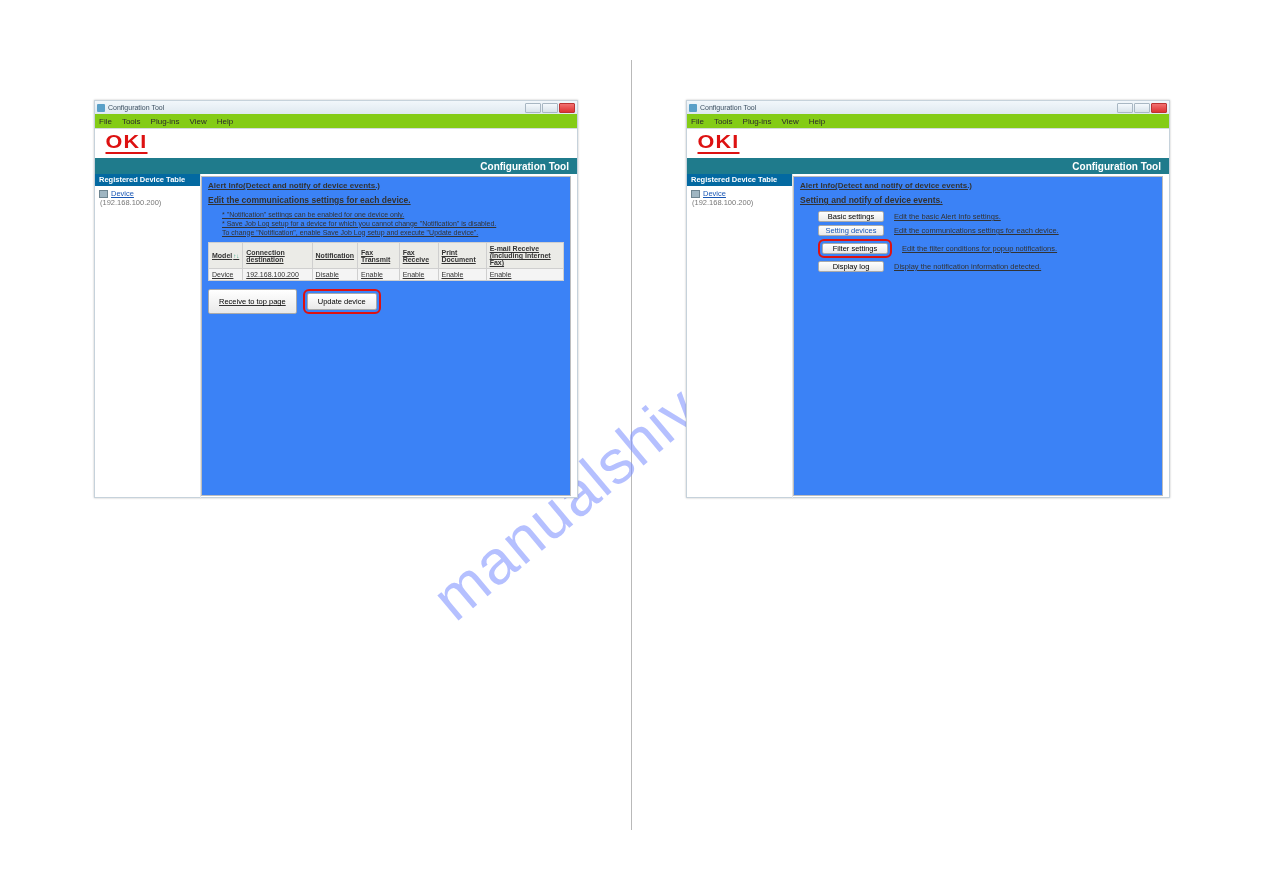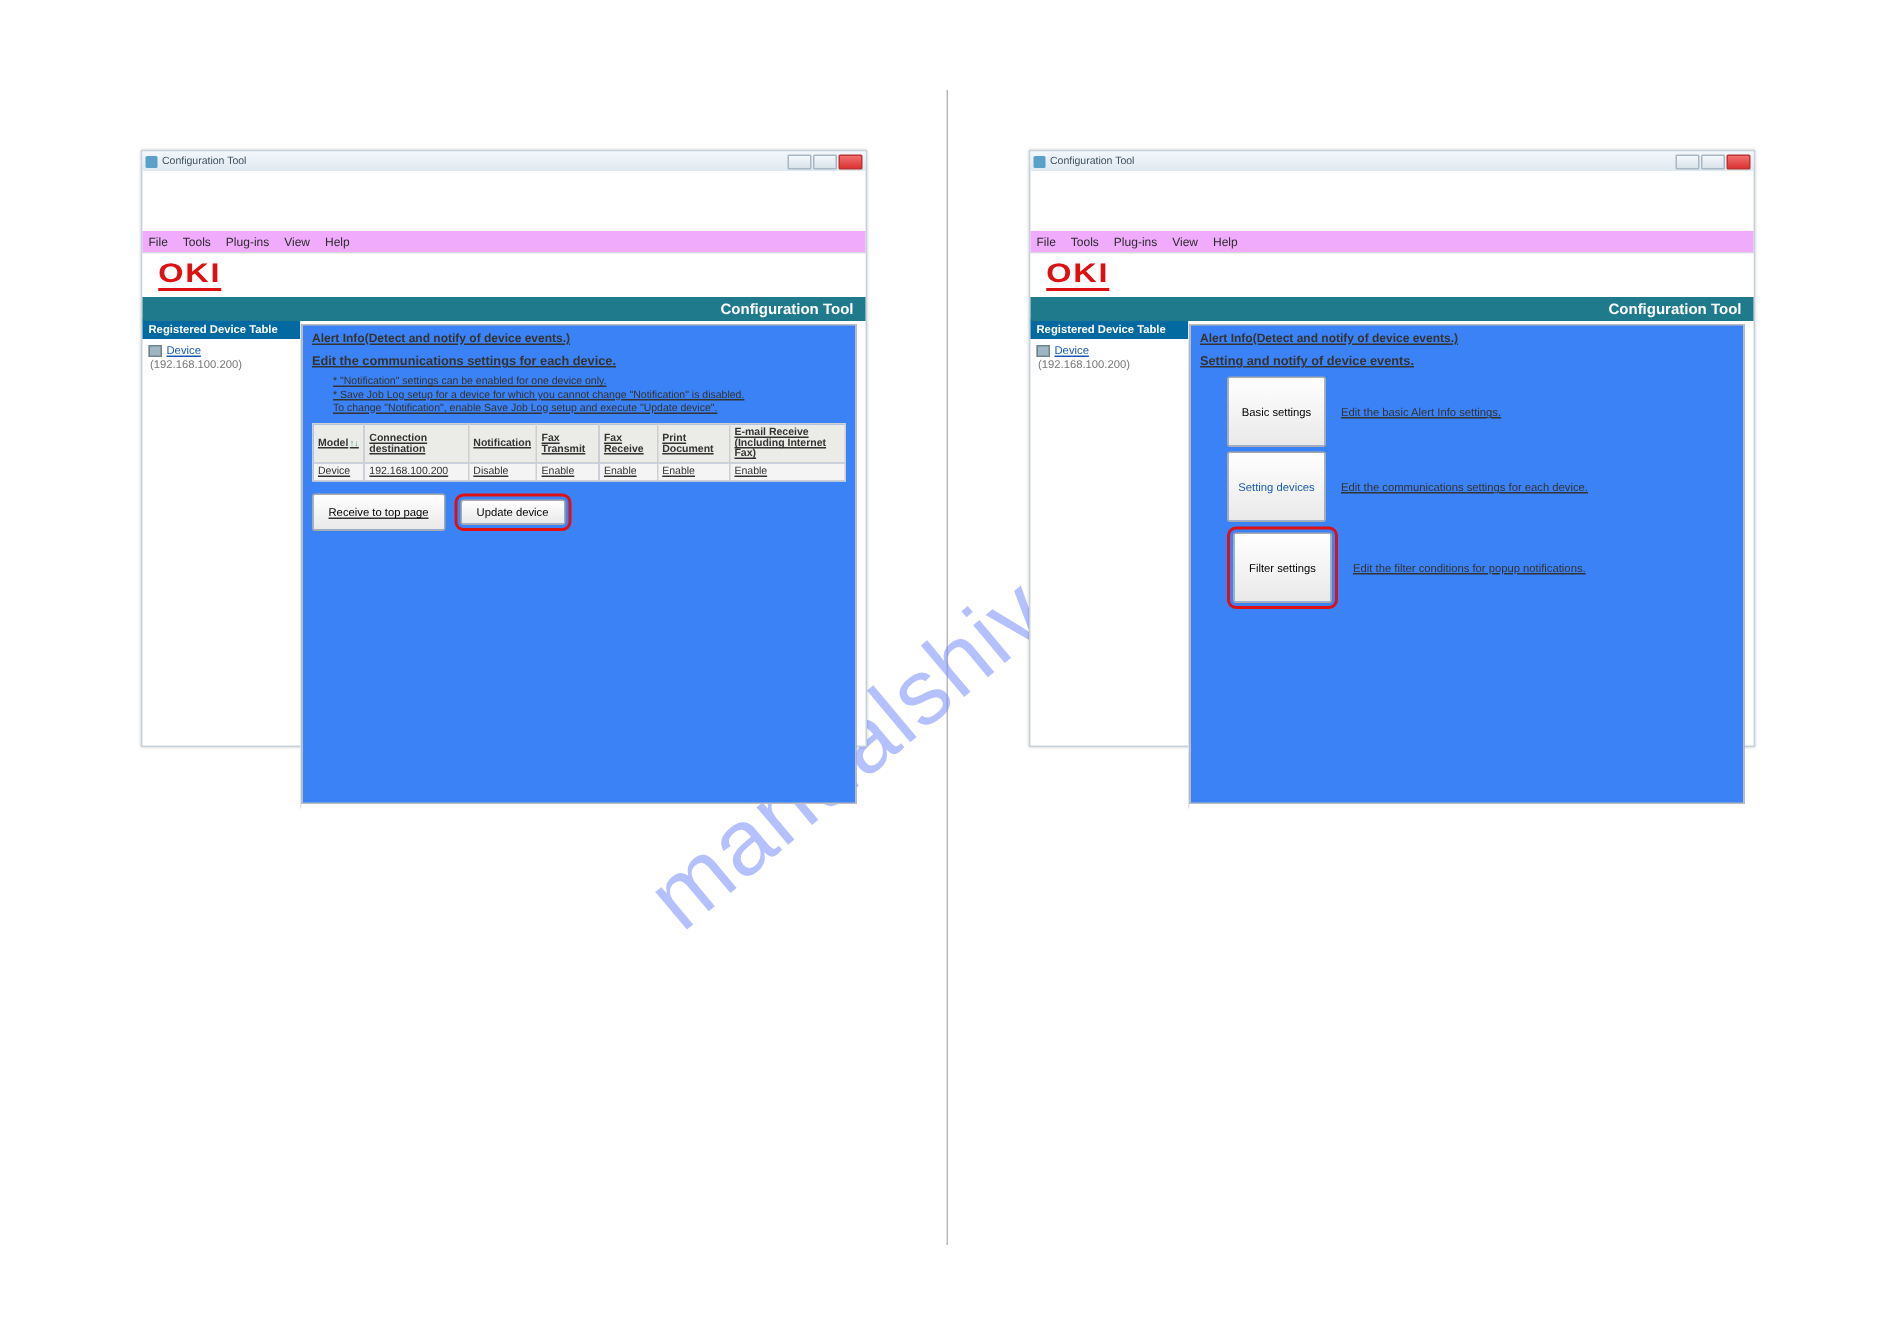--- a/index.html
+++ b/index.html
@@ -72,28 +72,27 @@
     margin-left: 1px;
     border: 1px solid #a8b7c3;
     background: linear-gradient(#f4f9fd,#d9e3ea);
     border-radius: 1px;
   }
   .winbtn.max { }
   .winbtn.close { background: linear-gradient(#f27070,#d33); border-color:#b33; }
 
   .menubar {
     height: 14px;
-    background: #f0abfc;
+    background: #84cc16;
     display: flex;
     align-items: center;
     padding: 0 4px;
     font-size: 8px;
     color: #2b2b2b;
     border-bottom: 1px solid #d4dbdf;
-    margin-top: 40px;
   }
   .menubar span { margin-right: 10px; }
 
   .banner {
     position: relative;
     height: 43px;
     border-bottom: 1px solid #ccc;
   }
   .banner .top {
     height: 29px;
@@ -224,21 +223,21 @@
   .optrow {
     display:flex;
     align-items:center;
     margin: 3px 0 3px 18px;
     gap: 10px;
   }
   .optbtn {
     width: 66px;
     text-align: center;
     font-size: 7.5px;
-    padding: 18px 2px;
+    padding: 0 2px;
     background: linear-gradient(#fff,#e9e9e9);
     border:1px solid #aaa;
     border-radius:2px;
     cursor:pointer;
   }
   .optrow .desc { font-size: 7.5px; }
   .optwrap { display:inline-block; }
   .blue-link { color:#1a57b5; }
 </style>
 </head>
@@ -361,16 +360,20 @@
           <span class="desc">Edit the basic Alert Info settings.</span>
         </div>
         <div class="optrow">
           <span class="optwrap"><button class="optbtn blue-link">Setting devices</button></span>
           <span class="desc">Edit the communications settings for each device.</span>
         </div>
         <div class="optrow">
           <span class="optwrap hl-red"><button class="optbtn">Filter settings</button></span>
           <span class="desc">Edit the filter conditions for popup notifications.</span>
         </div>
+        <div class="optrow">
+          <span class="optwrap"><button class="optbtn">Display log</button></span>
+          <span class="desc">Display the notification information detected.</span>
+        </div>
       </div>
     </div>
   </div>
 </div>
 
 </body></html>

